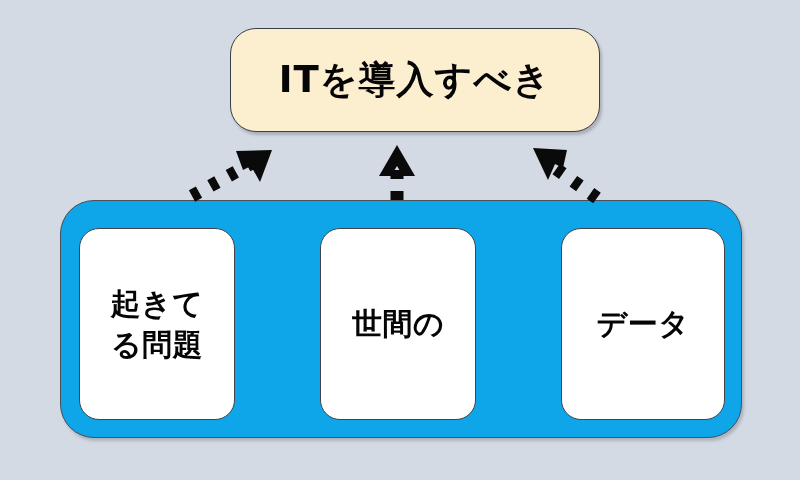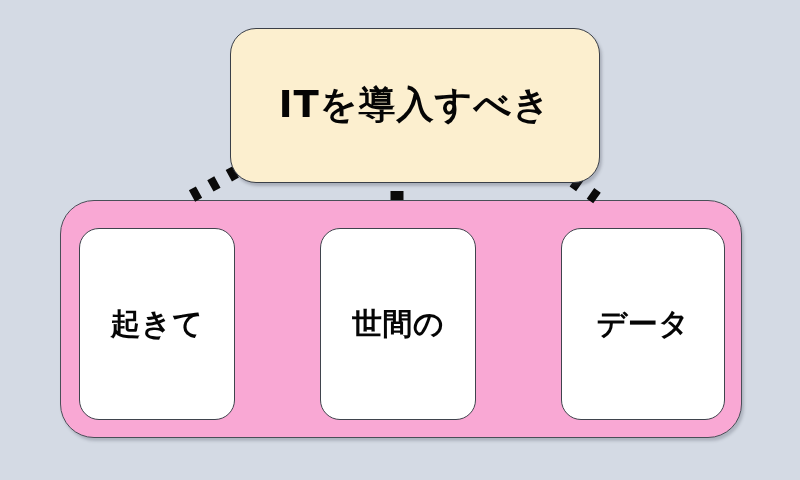--- a/index.html
+++ b/index.html
@@ -22,21 +22,21 @@
     width: 800px;
     height: 480px;
   }
 
   
   .conclusion-box {
     position: absolute;
     left: 230px;
     top: 28px;
     width: 370px;
-    height: 155px;
+    height: 104px;
     background: #fcefcf;
     border: 1.6px solid #3a3f48;
     border-radius: 26px;
     box-sizing: border-box;
     display: flex;
     align-items: center;
     justify-content: center;
     box-shadow: 2px 3px 3px rgba(60,65,78,0.28);
     z-index: 4;
   }
@@ -50,21 +50,21 @@
     text-align: center;
   }
 
   
   .premise-container {
     position: absolute;
     left: 60px;
     top: 200px;
     width: 682px;
     height: 238px;
-    background: #f9a8d4;
+    background: #0ea5e9;
     border: 1.5px solid #4a4f58;
     border-radius: 34px;
     box-sizing: border-box;
     box-shadow: 2px 3px 3px rgba(60,65,78,0.25);
     z-index: 2;
   }
 
   .premise-row {
     position: absolute;
     left: 18px;
@@ -136,20 +136,21 @@
       <path d="M 567 150 L 533 148 L 548 180 L 555 164 L 563 168 Z" fill="#0a0a0a"></path>
     </g>
   </svg>
 
   <div class="premise-container">
     <div class="premise-row">
 
       <div class="premise-box w-wide">
         <div class="premise-text">
           <span>起きて</span><br>
+          <span>る問題</span>
         </div>
       </div>
 
 
       <div class="premise-box w-mid">
         <div class="premise-text">
           <span>世間の</span><br>
         </div>
       </div>
 

